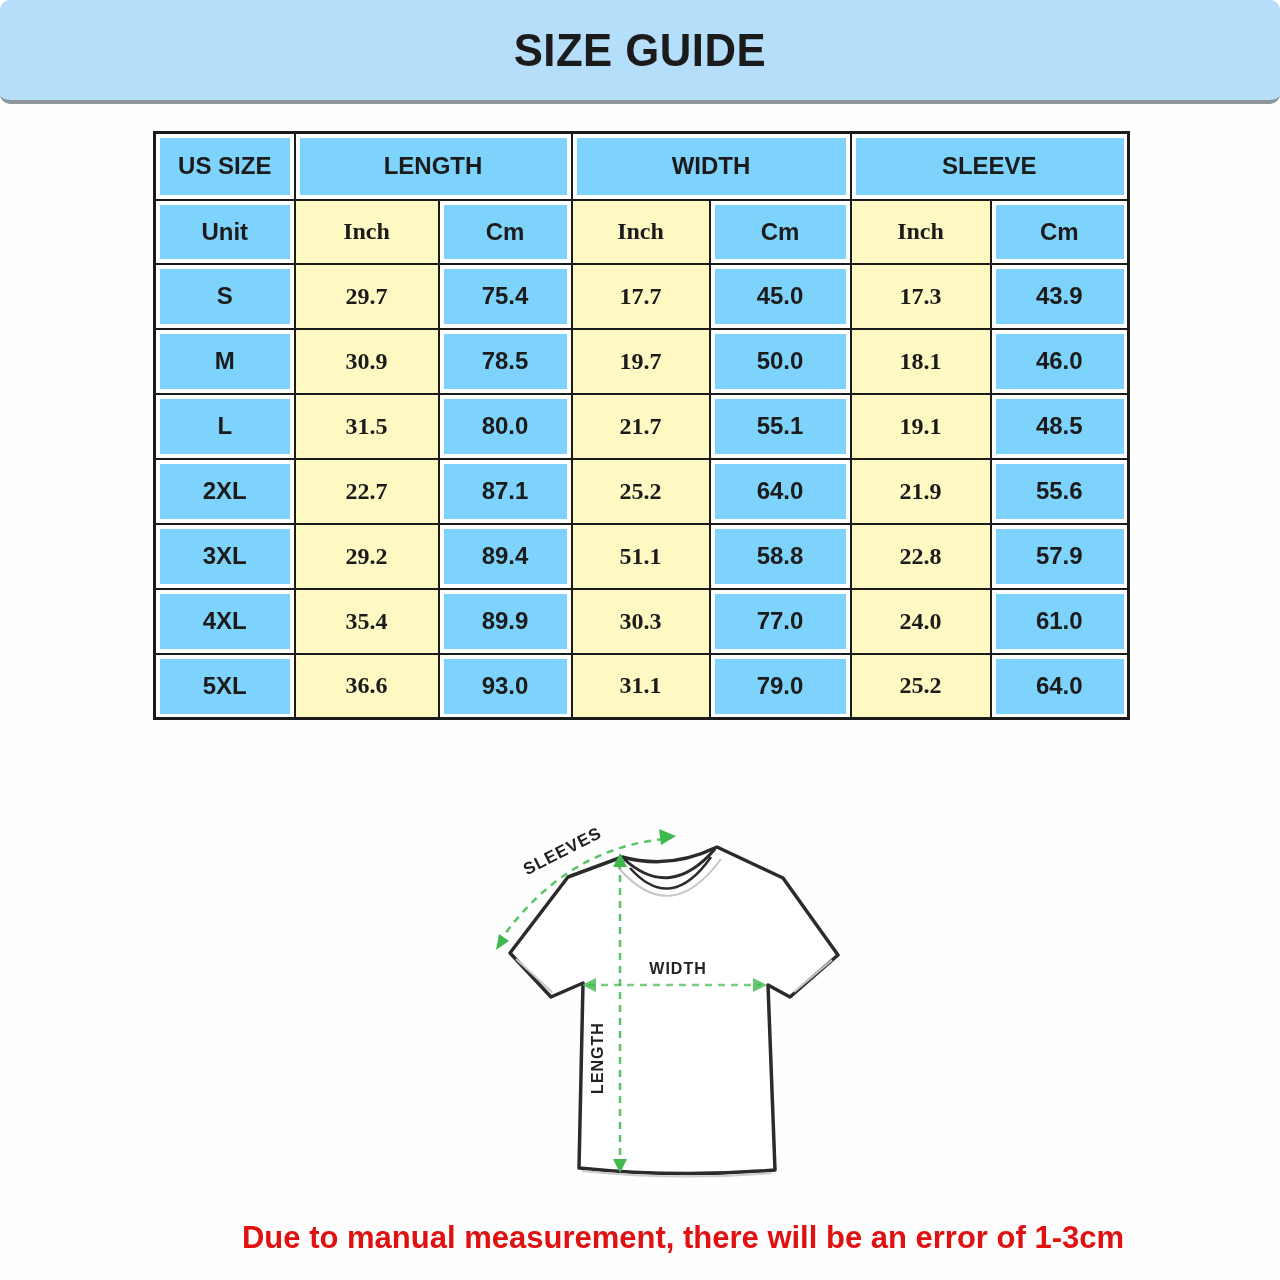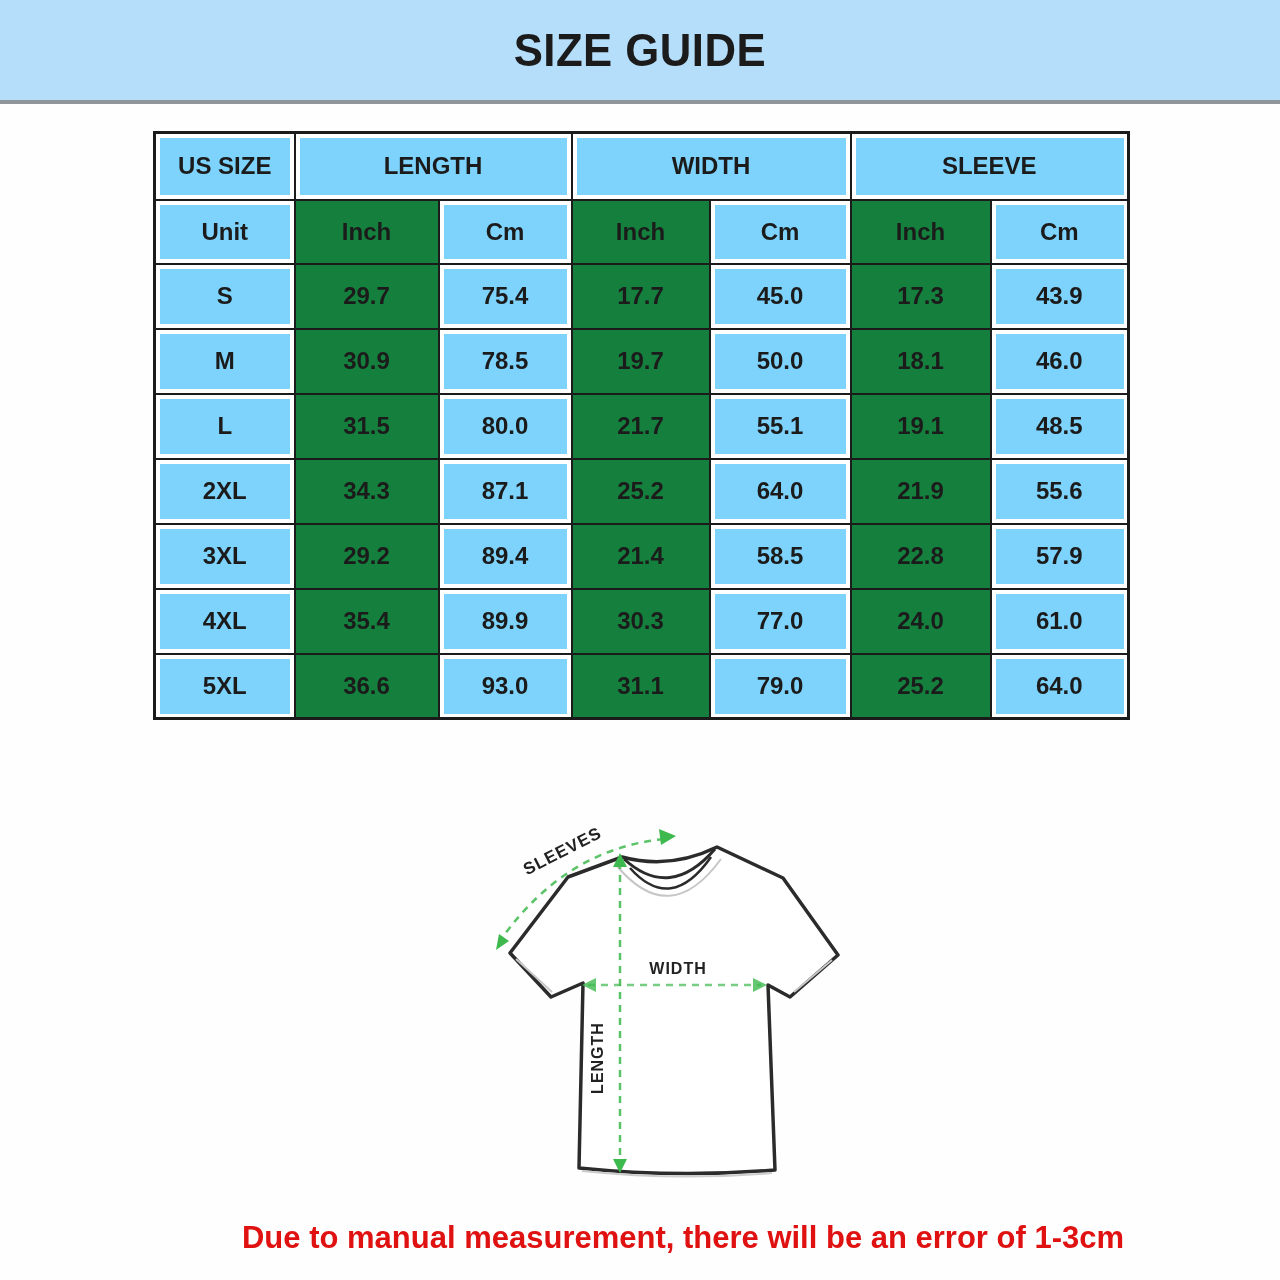--- a/index.html
+++ b/index.html
@@ -6,42 +6,42 @@
   body{
     width:1280px;height:1280px;position:relative;
     background:#fefefe;
     font-family:"Liberation Sans","DejaVu Sans",sans-serif;
     overflow:hidden;
   }
   
   .banner{
     position:absolute;top:0;left:0;width:1280px;height:100px;
     background:#b5defb;border-bottom:4px solid #90959a;
-    display:flex;align-items:center;justify-content:center;
+    display:flex;align-items:center;justify-content:center;border-radius:10px;
   }
   .banner-title{
     font-size:46px;font-weight:bold;color:#1b1b1b;
     letter-spacing:0.5px;transform:scaleX(.95);
   }
   
   table.size-table{
     position:absolute;left:153px;top:131px;
     border-collapse:collapse;table-layout:fixed;
     background:#ffffff;border:3px solid #1b1b1b;
   }
   .size-table td,.size-table th{
     border:2.5px solid #1b1b1b;
     font-size:24px;font-weight:bold;color:#1b1b1b;
     text-align:center;vertical-align:middle;
     padding:4px;box-sizing:border-box;
   }
   .size-table .g{              
     background:#7dd3fc;background-clip:content-box;
   }
-  .size-table .w{background:#15803d;}
+  .size-table .w{background:#fef9c3;font-family:Liberation Serif, serif;}
   tr.hrow1{height:67px;}
   tr.hrow2{height:64px;}
   tr.drow{height:65px;}
   
   .shirt-svg{position:absolute;left:440px;top:800px;}
   
   .note{
     position:absolute;left:0;top:1220px;width:1280px;
     text-align:center;font-size:31px;font-weight:bold;margin-left:43px;
   }
@@ -102,33 +102,33 @@
     <td class="g">L</td>
     <td class="w">31.5</td>
     <td class="g">80.0</td>
     <td class="w">21.7</td>
     <td class="g">55.1</td>
     <td class="w">19.1</td>
     <td class="g">48.5</td>
   </tr>
   <tr class="drow">
     <td class="g">2XL</td>
-    <td class="w">34.3</td>
+    <td class="w">22.7</td>
     <td class="g">87.1</td>
     <td class="w">25.2</td>
     <td class="g">64.0</td>
     <td class="w">21.9</td>
     <td class="g">55.6</td>
   </tr>
   <tr class="drow">
     <td class="g">3XL</td>
     <td class="w">29.2</td>
     <td class="g">89.4</td>
-    <td class="w">21.4</td>
-    <td class="g">58.5</td>
+    <td class="w">51.1</td>
+    <td class="g">58.8</td>
     <td class="w">22.8</td>
     <td class="g">57.9</td>
   </tr>
   <tr class="drow">
     <td class="g">4XL</td>
     <td class="w">35.4</td>
     <td class="g">89.9</td>
     <td class="w">30.3</td>
     <td class="g">77.0</td>
     <td class="w">24.0</td>

